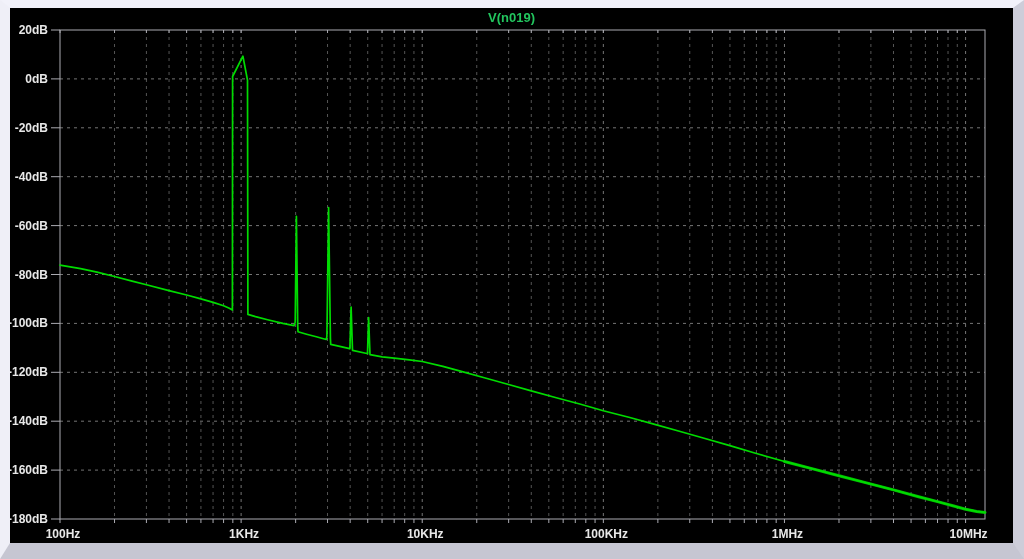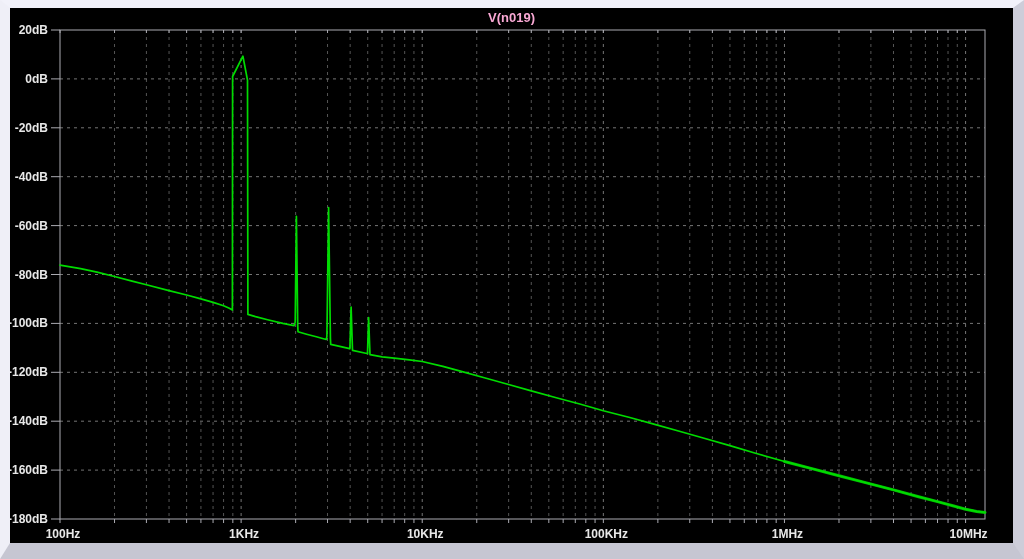--- a/index.html
+++ b/index.html
@@ -24,21 +24,21 @@
     z-index:2;
   }
   svg{position:absolute;top:0;left:0;}
   text{font-family:"Liberation Sans",sans-serif;font-weight:bold;}
 </style>
 </head>
 <body>
 
 <div class="window">
   <div class="plot-area">
-    <div class="plot-title" style="color: #f9a8d4;">V(n019)</div>
+    <div class="plot-title" style="color: #22c55e;">V(n019)</div>
     <svg id="chart" width="1003" height="535" viewBox="0 0 1003 535">
         <line x1="104.52149953575952" y1="22" x2="104.52149953575952" y2="511" stroke="#555555" stroke-width="1" stroke-dasharray="3 4"></line>
         <line x1="136.4145322472648" y1="22" x2="136.4145322472648" y2="511" stroke="#555555" stroke-width="1" stroke-dasharray="3 4"></line>
         <line x1="159.04299907151903" y1="22" x2="159.04299907151903" y2="511" stroke="#555555" stroke-width="1" stroke-dasharray="3 4"></line>
         <line x1="176.59500154746829" y1="22" x2="176.59500154746829" y2="511" stroke="#555555" stroke-width="1" stroke-dasharray="3 4"></line>
         <line x1="190.93603178302422" y1="22" x2="190.93603178302422" y2="511" stroke="#555555" stroke-width="1" stroke-dasharray="3 4"></line>
         <line x1="203.06120007967587" y1="22" x2="203.06120007967587" y2="511" stroke="#555555" stroke-width="1" stroke-dasharray="3 4"></line>
         <line x1="213.56449860727855" y1="22" x2="213.56449860727855" y2="511" stroke="#555555" stroke-width="1" stroke-dasharray="3 4"></line>
         <line x1="222.8290644945295" y1="22" x2="222.8290644945295" y2="511" stroke="#555555" stroke-width="1" stroke-dasharray="3 4"></line>
         <line x1="285.63800061898735" y1="22" x2="285.63800061898735" y2="511" stroke="#555555" stroke-width="1" stroke-dasharray="3 4"></line>

